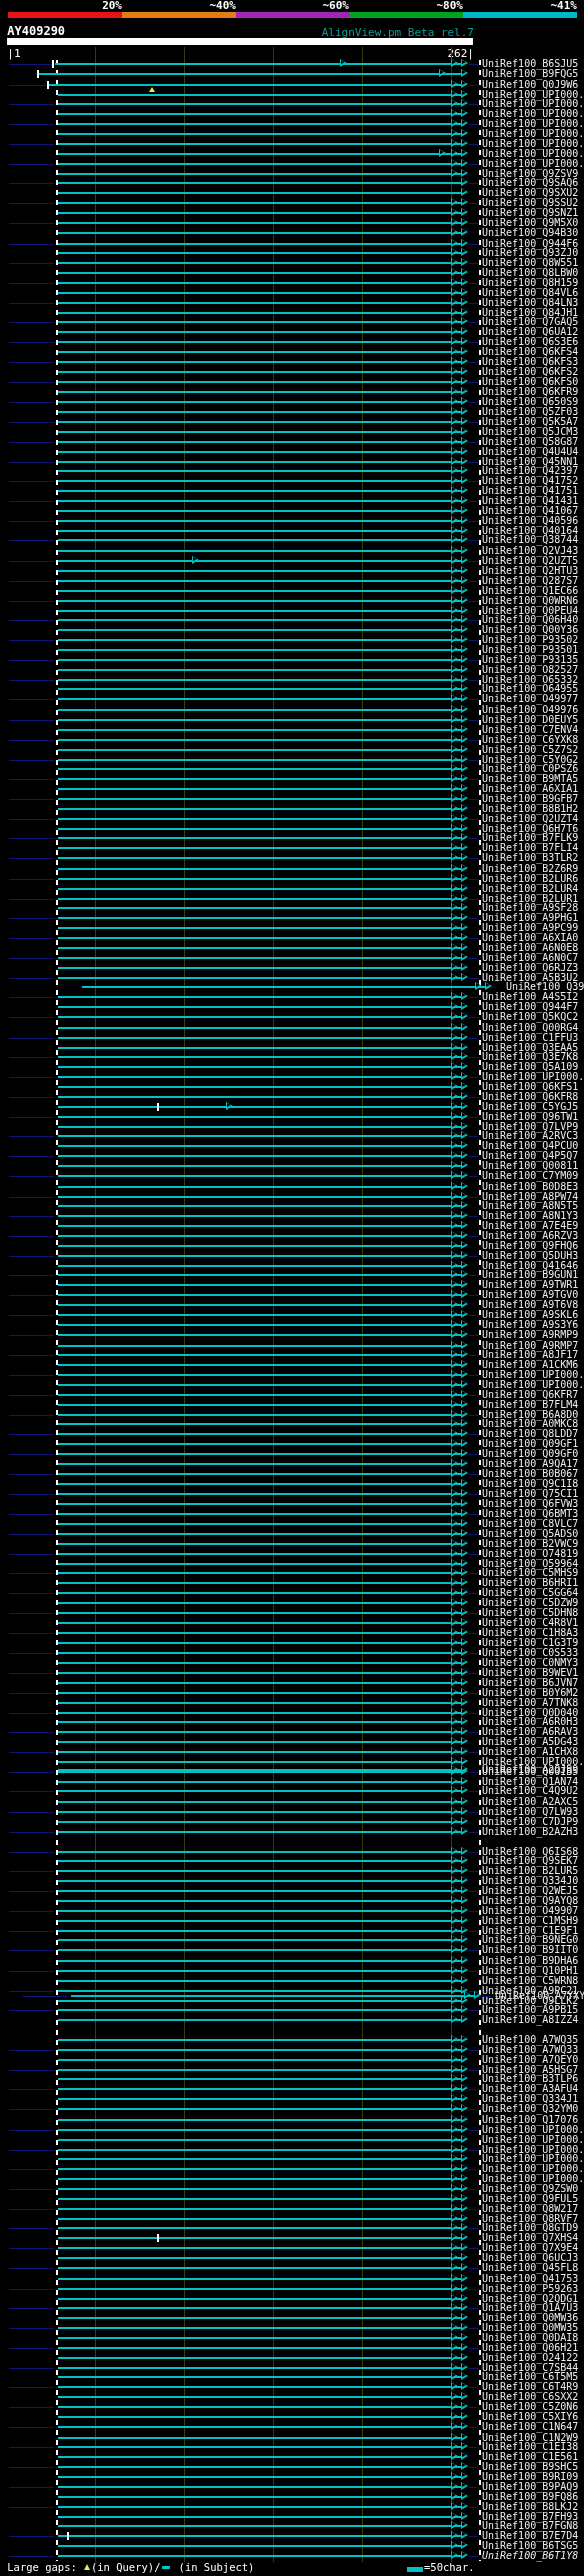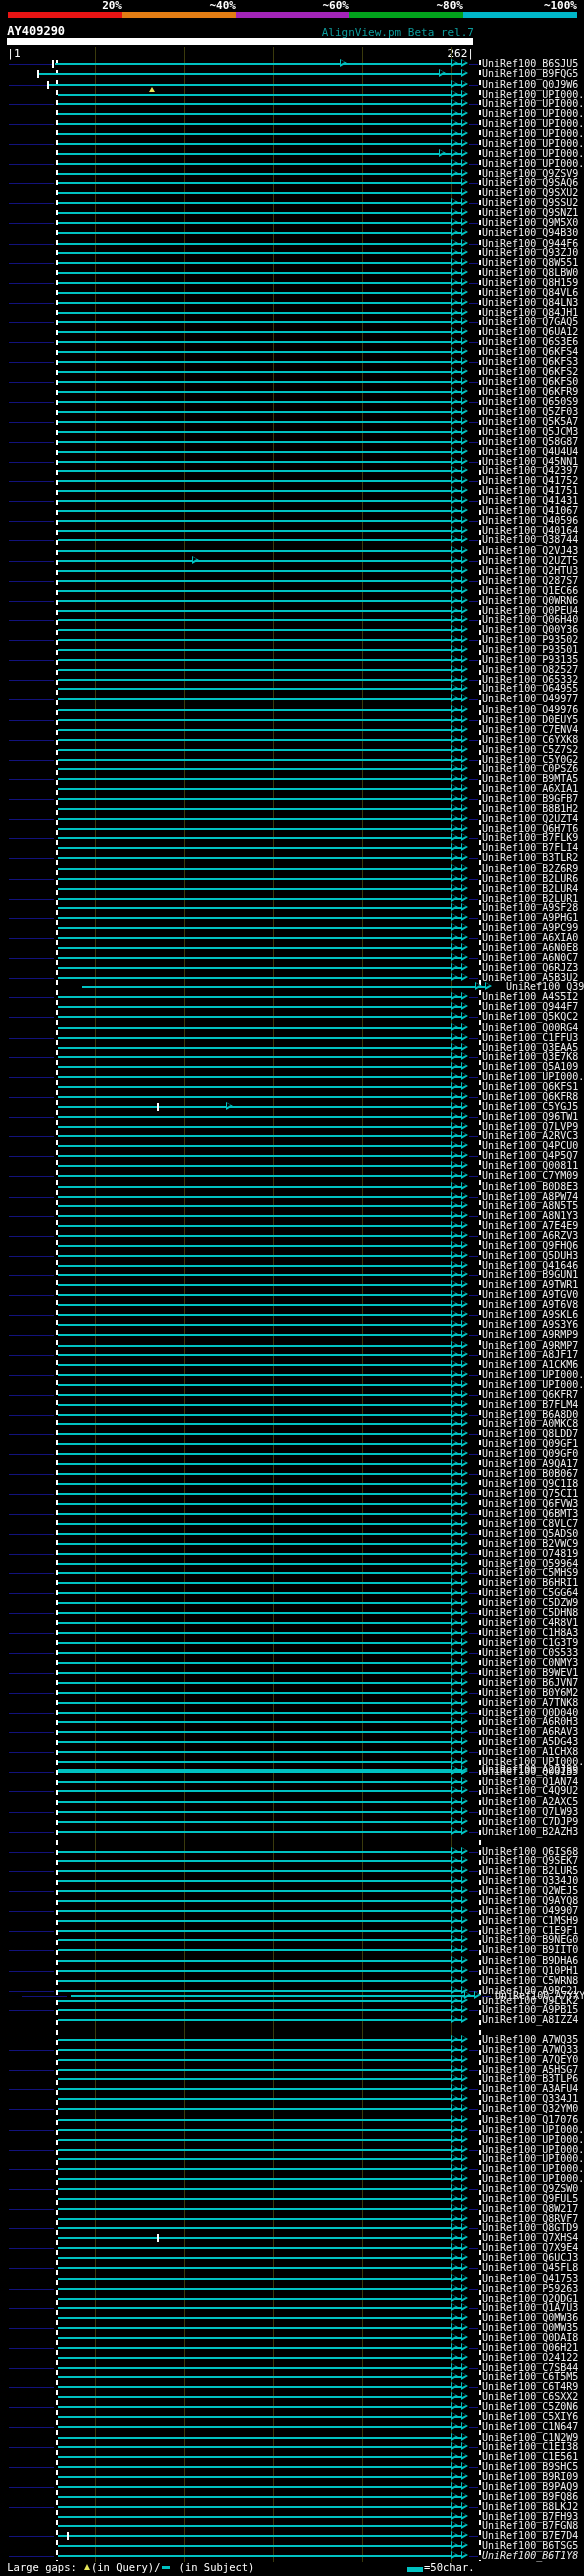--- a/index.html
+++ b/index.html
@@ -47,21 +47,21 @@
   <div id="scalebar">
       <div class="seg" style="left: 8.2px; width: 114px; background: rgb(232, 20, 20);"></div>
       <span class="pct" style="left: 122px;">20%</span>
       <div class="seg" style="left: 122px; width: 114px; background: rgb(226, 125, 20);"></div>
       <span class="pct" style="left: 236px;">~40%</span>
       <div class="seg" style="left: 236px; width: 114px; background: rgb(163, 37, 184);"></div>
       <span class="pct" style="left: 349px;">~60%</span>
       <div class="seg" style="left: 349px; width: 114px; background: rgb(2, 163, 28);"></div>
       <span class="pct" style="left: 463px;">~80%</span>
       <div class="seg" style="left: 463px; width: 114px; background: rgb(0, 182, 200);"></div>
-      <span class="pct" style="left: 577px;">~100%</span>
+      <span class="pct" style="left: 577px;">~41%</span>
     </div>
 
   <div>
     <span id="query-id">AY409290</span>
     <span id="tool-caption">AlignView.pm Beta rel.7</span>
   </div>
 
   <div id="query-bar"></div>
 
   <span id="axis-start" class="axis-lab">|1</span>

